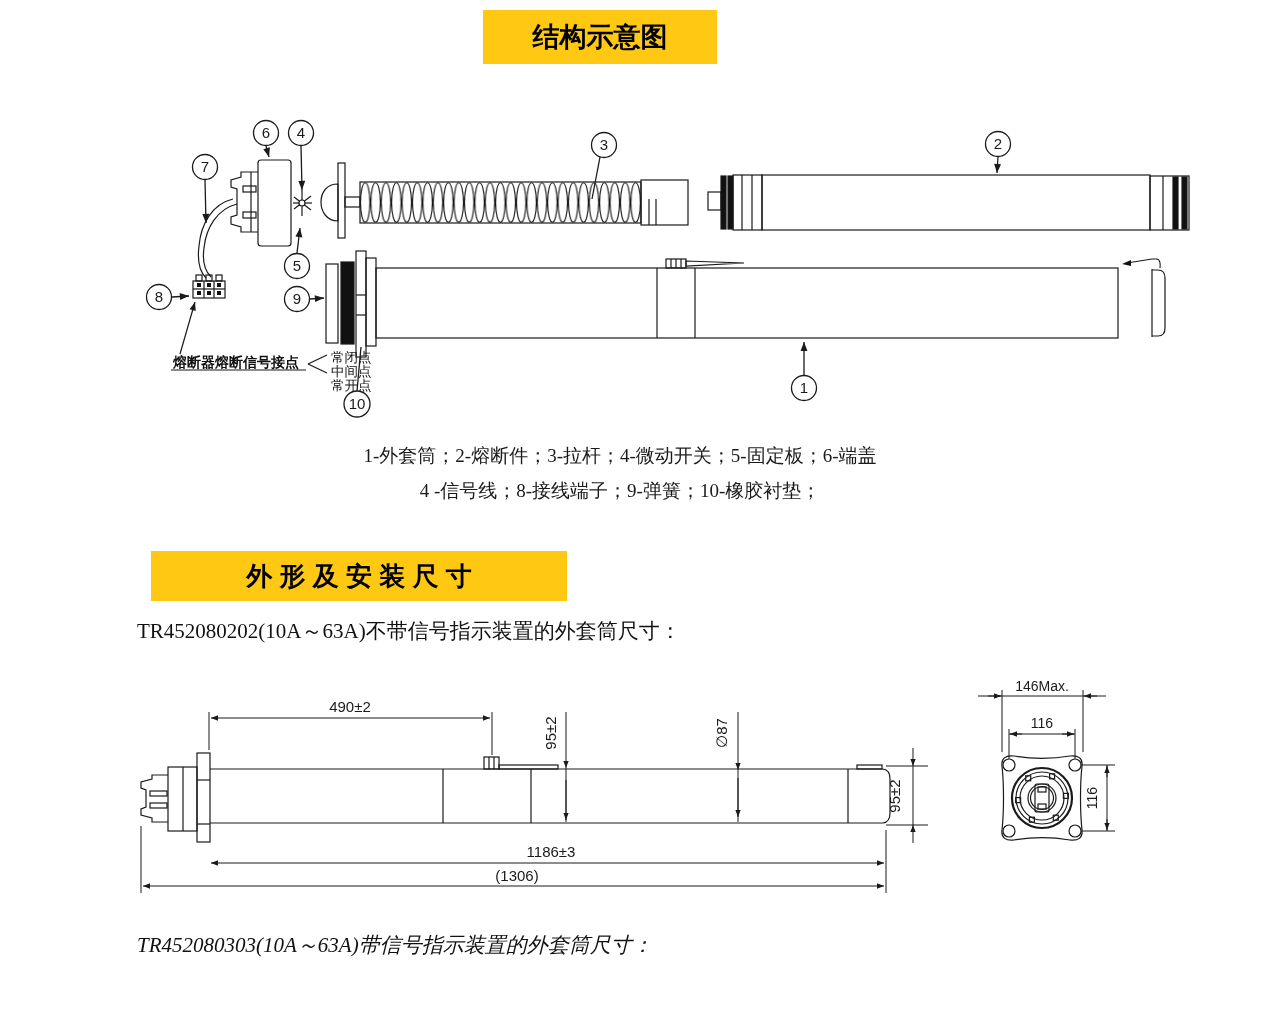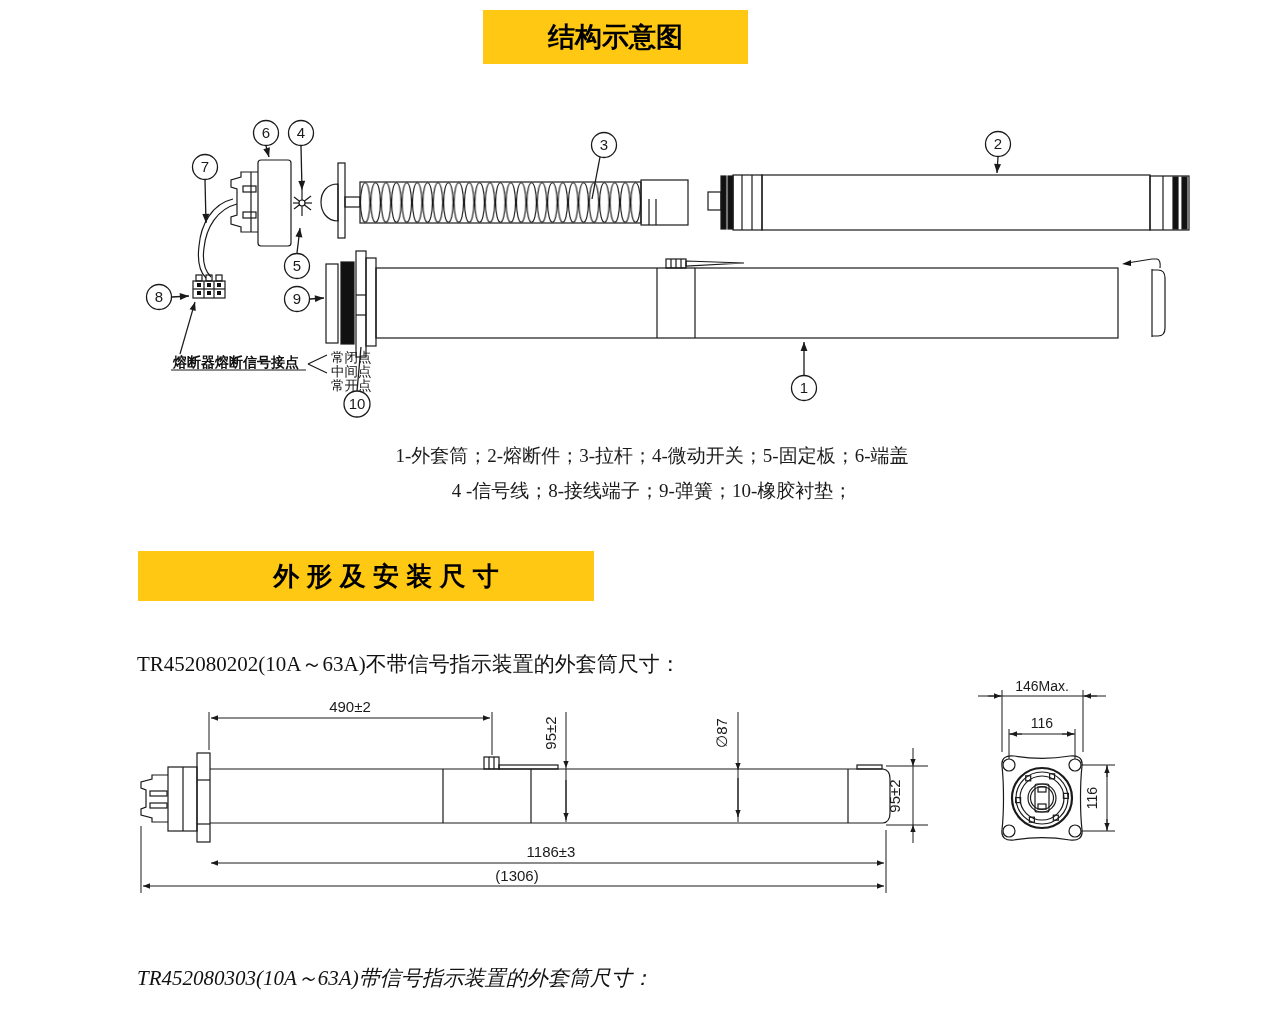--- a/index.html
+++ b/index.html
@@ -2,25 +2,25 @@
 <html><head>
 <meta charset="utf-8">
 <style>
   html,body{margin:0;padding:0;background:#fff;}
   .page{position:relative;width:1274px;height:1009px;background:#ffffff;overflow:hidden;
         font-family:"Liberation Serif",serif;color:#111;}
   .art{position:absolute;left:0;top:0;}
   .sec-title{position:absolute;background:#ffc913;color:#000;font-weight:bold;
              font-family:"Liberation Sans",sans-serif;
              display:flex;align-items:center;justify-content:center;}
-  .sec-title-1{left:483px;top:10px;width:265px;height:54px;font-size:27px;}
-  .sec-title-2{left:138px;top:551px;width:416px;height:50px;font-size:26px;padding-left:40px;}
+  .sec-title-1{left:483px;top:10px;width:234px;height:54px;font-size:27px;}
+  .sec-title-2{left:151px;top:551px;width:416px;height:50px;font-size:26px;}
   .caption{position:absolute;left:0;top:438px;width:1240px;text-align:center;
-           font-size:19px;line-height:35px;color:#1a1a1a;padding-left:32px;}
-  .intro{position:absolute;left:137px;font-size:21px;color:#111;white-space:nowrap;margin-top:33px;}
+           font-size:19px;line-height:35px;color:#1a1a1a;}
+  .intro{position:absolute;left:137px;font-size:21px;color:#111;white-space:nowrap;}
   .intro-1{top:617px;}
   .intro-2{top:931px;font-style:italic;}
   .dim{font-family:"Liberation Sans",sans-serif;font-size:15px;fill:#1a1a1a;stroke:none;text-anchor:middle;}
   .dim-sm{font-family:"Liberation Sans",sans-serif;font-size:14px;fill:#1a1a1a;stroke:none;text-anchor:middle;}
   .zh{font-family:"Liberation Serif",serif;font-size:14px;fill:#111;stroke:none;}
   .zh-sm{font-family:"Liberation Serif",serif;font-size:13.5px;fill:#111;stroke:none;}
   .bnum{font-family:"Liberation Sans",sans-serif;font-size:15px;fill:#1a1a1a;stroke:none;text-anchor:middle;}
 </style>
 </head>
 <body>

